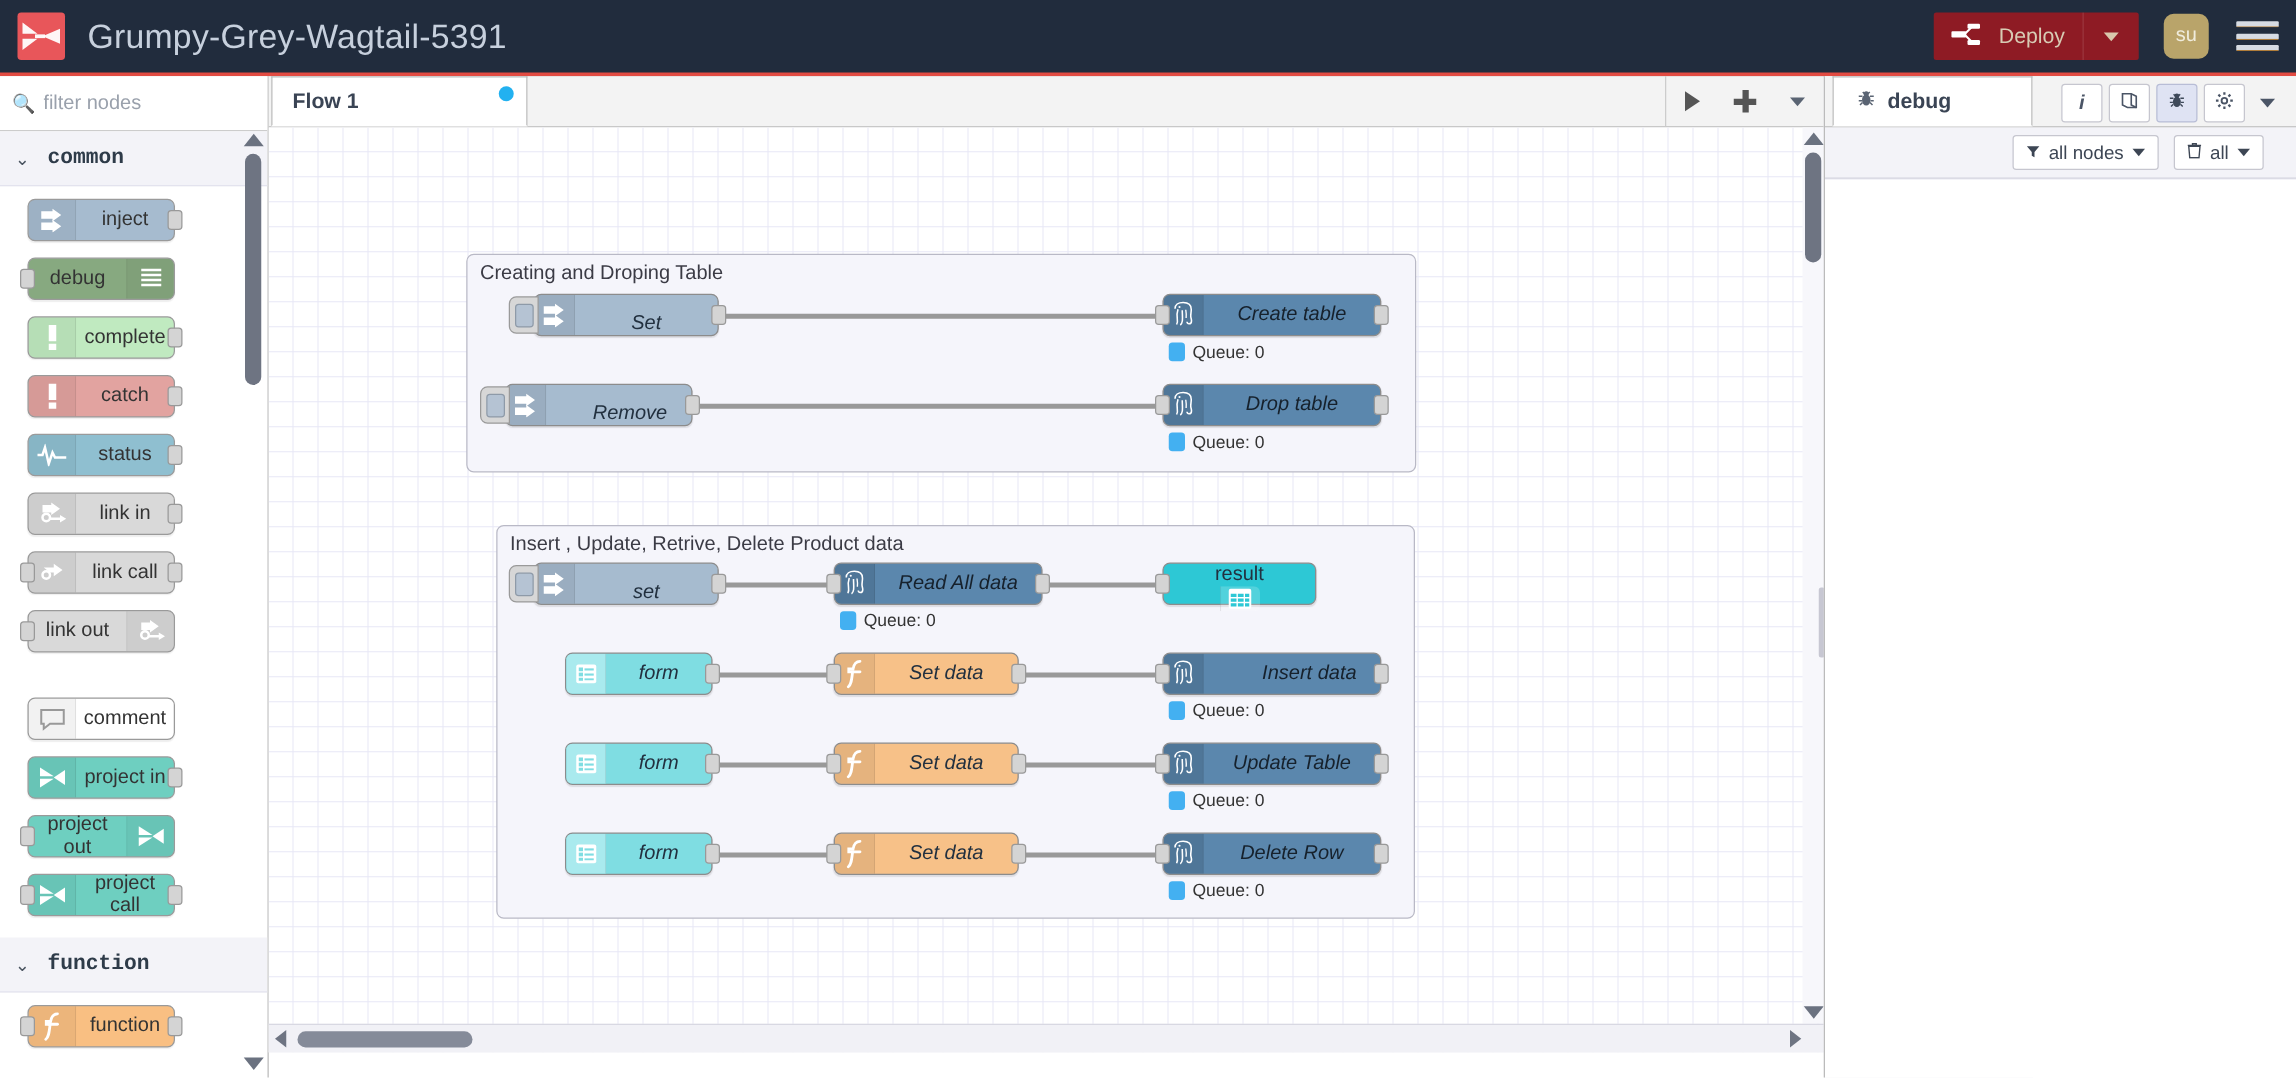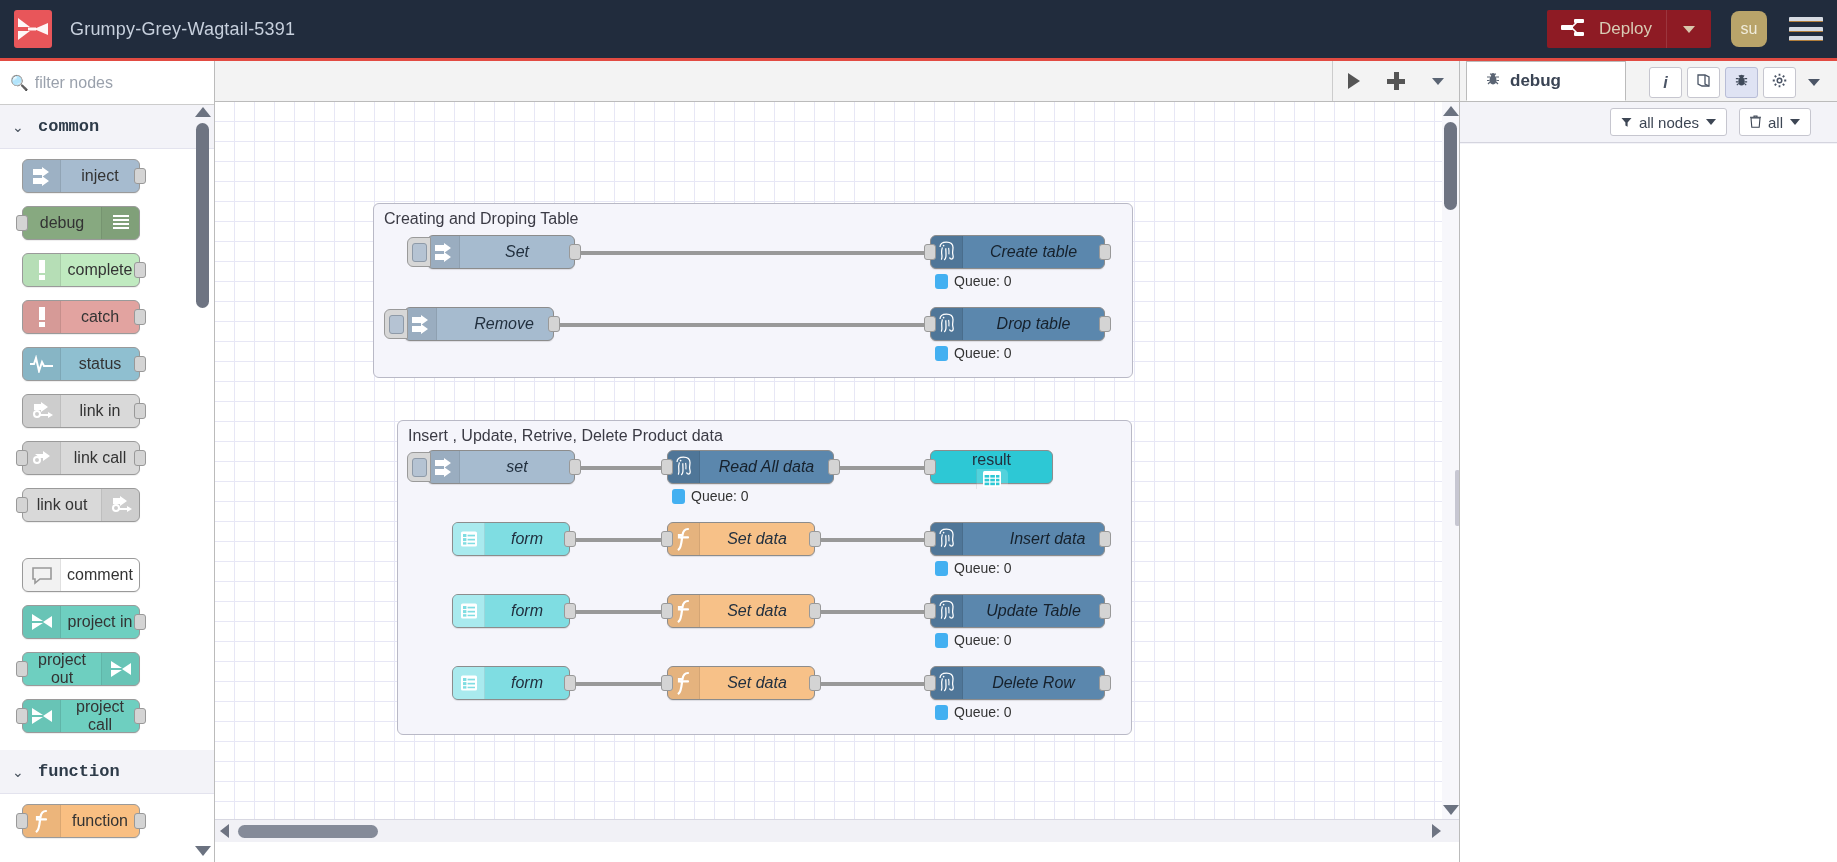--- a/index.html
+++ b/index.html
@@ -20,21 +20,21 @@
     display: flex; align-items: center;
   }
   #logo-mark {
     width: 38px; height: 38px; margin-left: 14px;
     background: #e8565a; border-radius: 3px;
     position: relative; overflow: hidden;
   }
   #logo-mark svg { position: absolute; top: 0; left: 0; }
   #app-title {
     margin-left: 18px; color: #c7d0dd;
-    font-size: 18px; font-weight: 400; letter-spacing: .2px;
+    font-size: 27px; font-weight: 400; letter-spacing: .2px;
   }
   #header-right {
     margin-left: auto; display: flex; align-items: center; height: 100%;
     padding-right: 14px;
   }
   #deploy-button {
     display: flex; align-items: center; height: 38px;
     background: #8e1b24; border-radius: 2px; cursor: pointer;
     color: #d9c7ac; font-size: 17px;
   }
@@ -233,21 +233,21 @@
     display:flex; align-items:center; justify-content:center;
     background: rgba(0,0,0,.07);
     border-right: 1px solid rgba(0,0,0,.08);
     border-radius: 5px 0 0 5px;
   }
   .cnode .ic.right {
     border-right:none; border-left: 1px solid rgba(0,0,0,.08);
     border-radius: 0 5px 5px 0;
   }
   .cnode .lbl { flex:1; text-align:center; padding: 0 10px; white-space: nowrap; }
-  .n-inject   { background: #a6bbcf; }
+  .n-inject   { background: #a6bbcf; align-items: flex-end; }
   .n-postgres { background: #5b87ad; color:#16212c; }
   .n-postgres .ic { background: rgba(0,0,0,.12); }
   .n-function { background: #f7c188; }
   .n-form     { background: #7fdde2; }
   .n-form .ic { background: #a9eaee; }
   .n-result   { background: #2dc8d5; font-style: normal; }
   .n-result .ic { background: rgba(255,255,255,.18); }
 
   .inject-btn {
     position: absolute; left: -21px; top: 50%; transform: translateY(-50%);
@@ -540,20 +540,24 @@
       </div>
   </div>
   <div id="palette-scroll">
     <div class="sb-arrow-up"></div>
     <div class="sb-thumb" style="height:185px"></div>
     <div class="sb-arrow-dn" style="position:absolute;bottom:4px;left:0;right:0"></div>
   </div>
 </div>
 
 <div id="tabbar">
+  <div id="flow-tab">
+    <span>Flow 1</span>
+    <span id="flow-tab-dot"></span>
+  </div>
   <div id="tabbar-tools">
     <div class="tabtool">
       <span class="play-tri"></span>
     </div>
     <div class="tabtool">
       <span class="plus-v"></span>
     </div>
     <div class="tabtool">
       <span class="caret-down"></span>
     </div>

